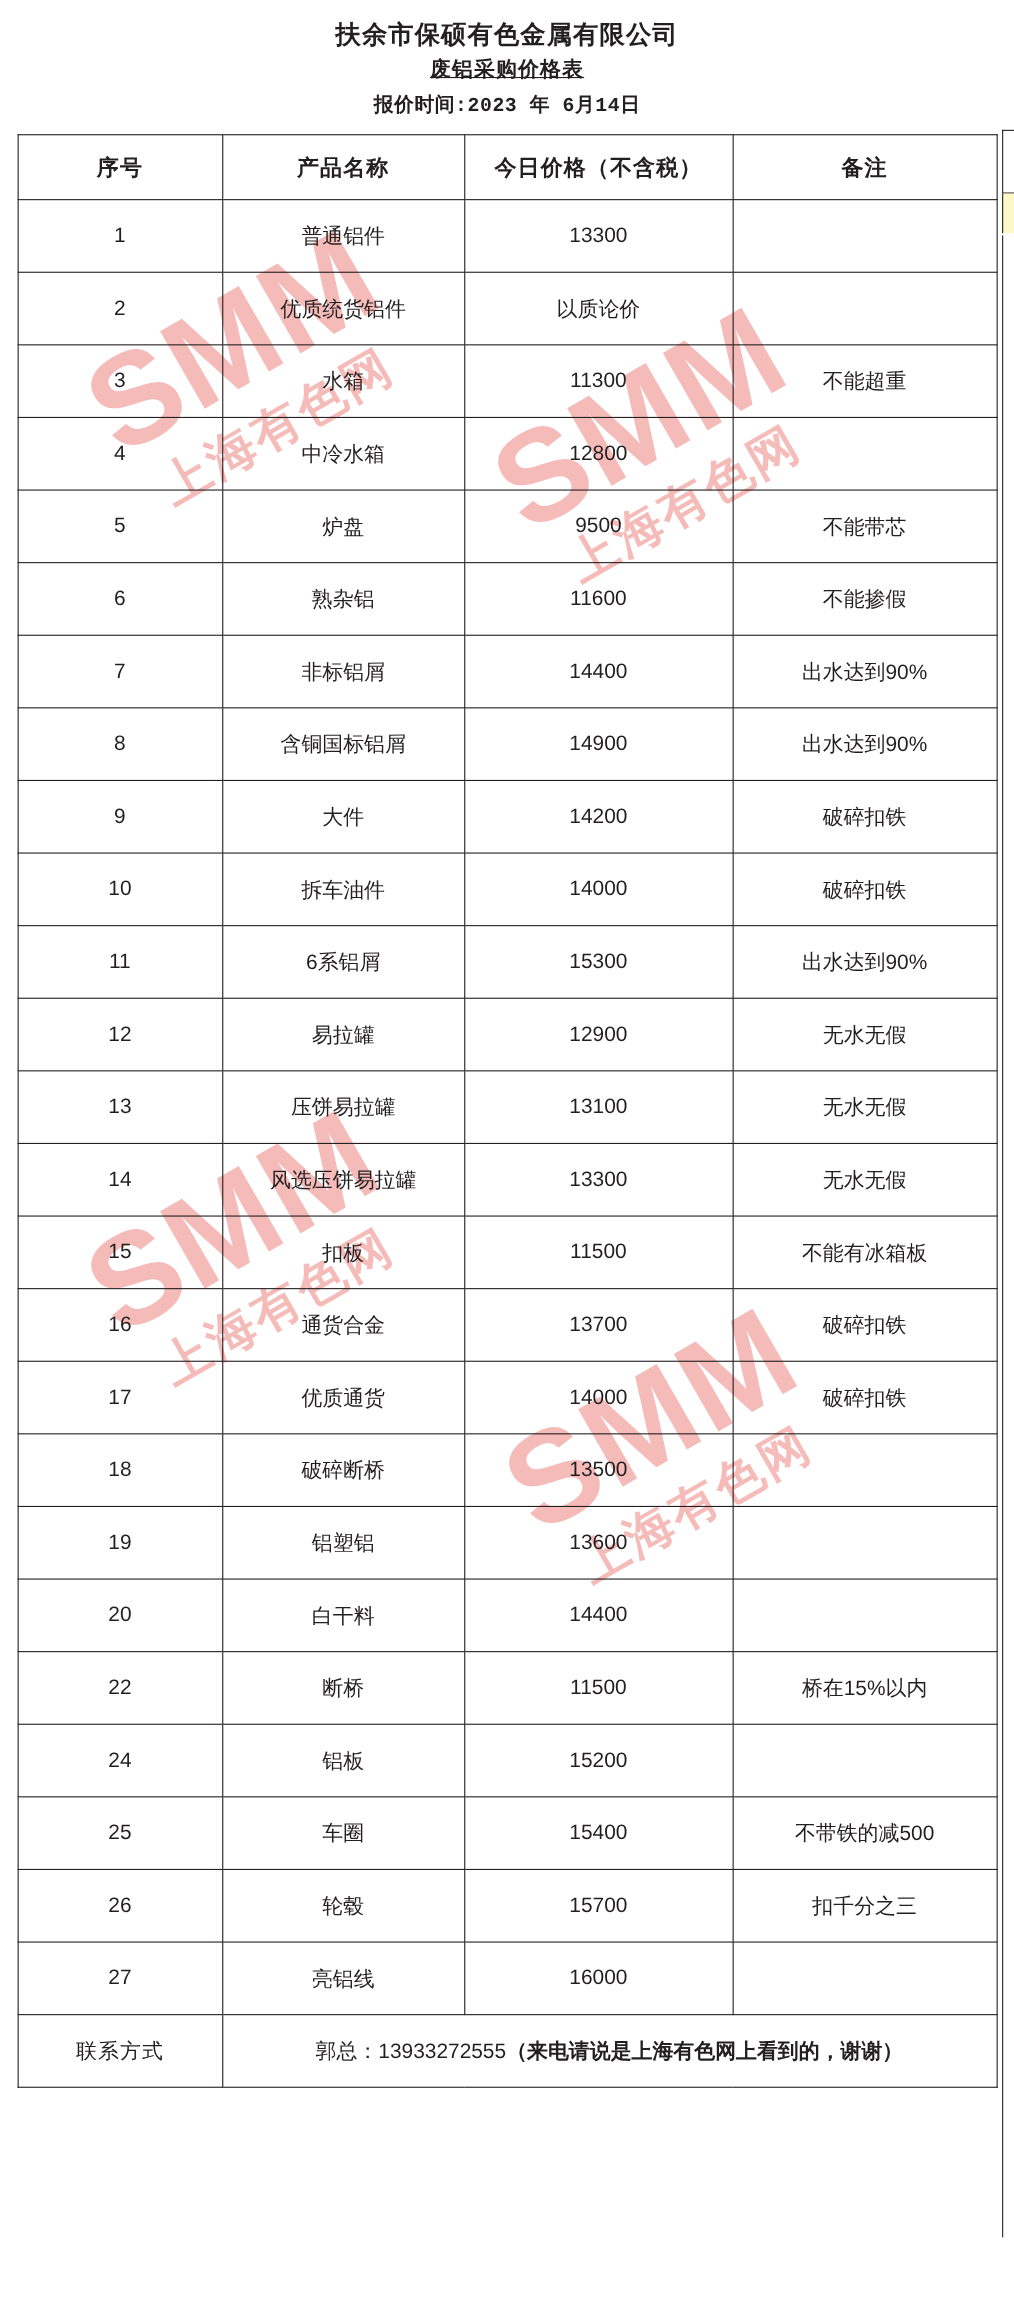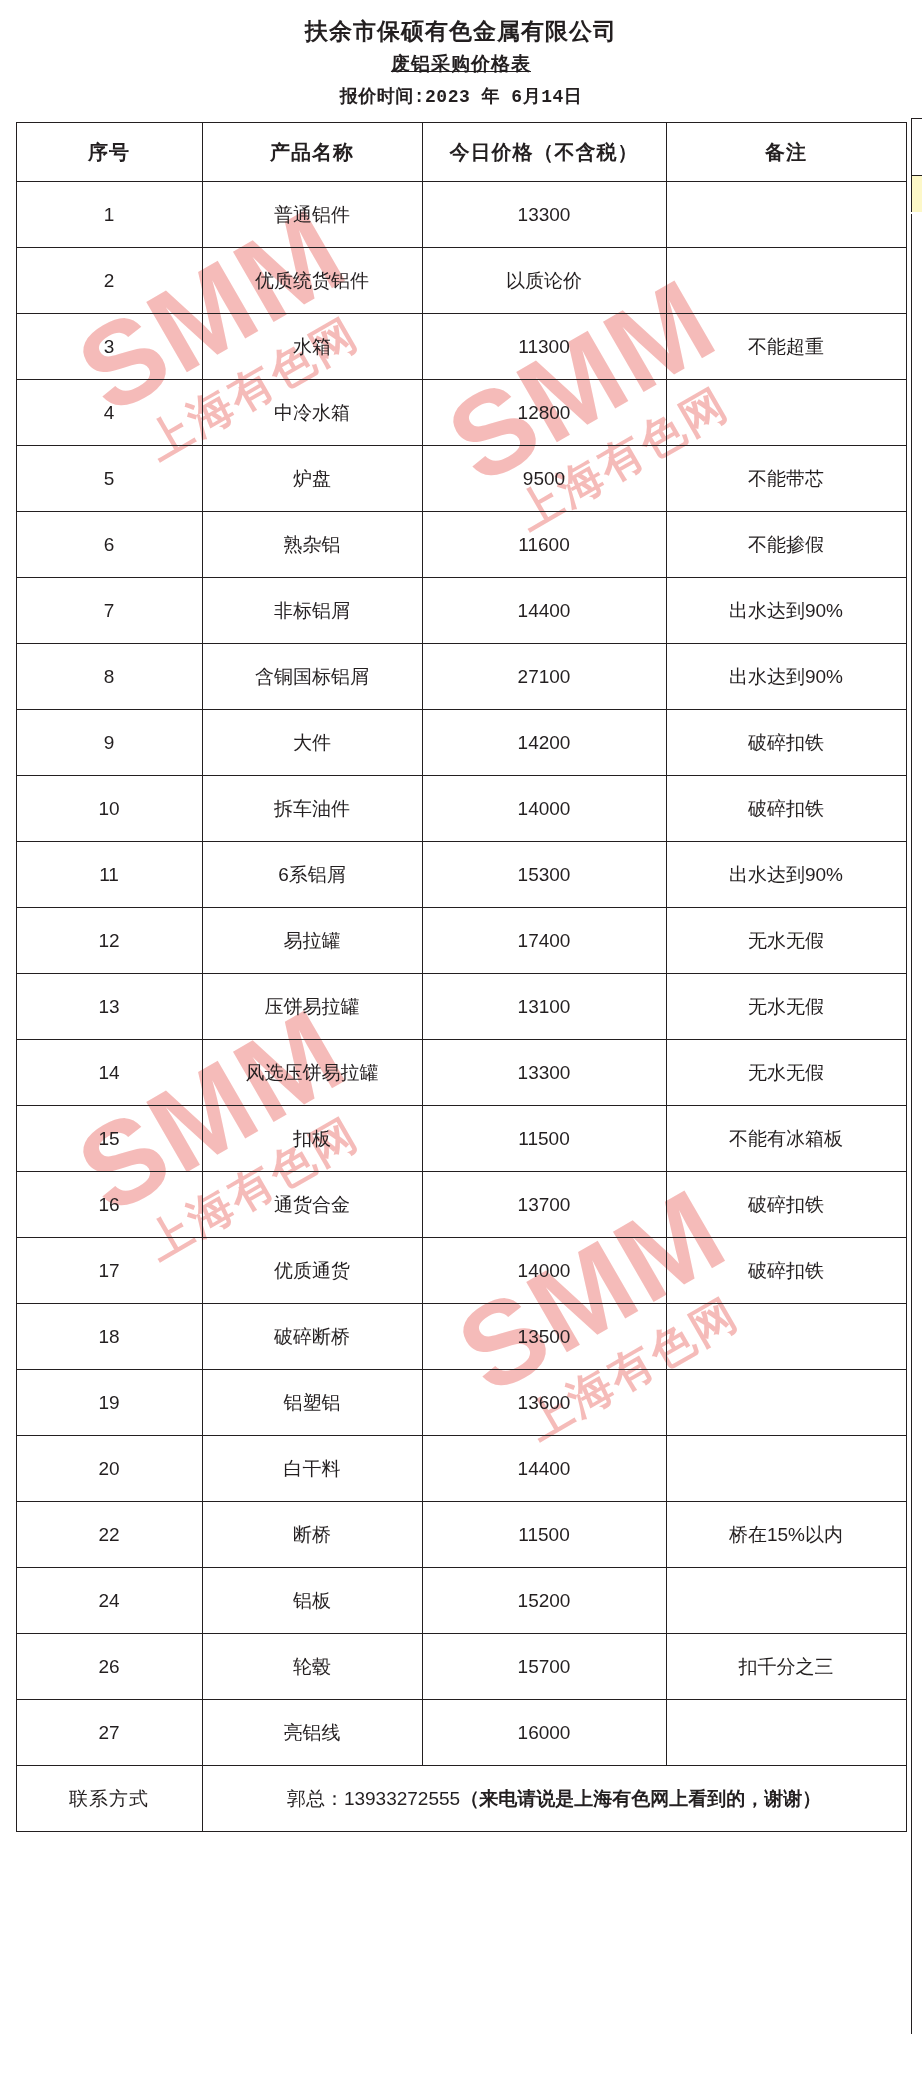--- a/index.html
+++ b/index.html
@@ -225,21 +225,21 @@
       </tr>
       <tr>
         <td>7</td>
         <td>非标铝屑</td>
         <td>14400</td>
         <td>出水达到90%</td>
       </tr>
       <tr>
         <td>8</td>
         <td>含铜国标铝屑</td>
-        <td>27100</td>
+        <td>14900</td>
         <td>出水达到90%</td>
       </tr>
       <tr>
         <td>9</td>
         <td>大件</td>
         <td>14200</td>
         <td>破碎扣铁</td>
       </tr>
       <tr>
         <td>10</td>
@@ -249,21 +249,21 @@
       </tr>
       <tr>
         <td>11</td>
         <td>6系铝屑</td>
         <td>15300</td>
         <td>出水达到90%</td>
       </tr>
       <tr>
         <td>12</td>
         <td>易拉罐</td>
-        <td>17400</td>
+        <td>12900</td>
         <td>无水无假</td>
       </tr>
       <tr>
         <td>13</td>
         <td>压饼易拉罐</td>
         <td>13100</td>
         <td>无水无假</td>
       </tr>
       <tr>
         <td>14</td>
@@ -311,20 +311,26 @@
         <td>22</td>
         <td>断桥</td>
         <td>11500</td>
         <td>桥在15%以内</td>
       </tr>
       <tr>
         <td>24</td>
         <td>铝板</td>
         <td>15200</td>
         <td></td>
+      </tr>
+      <tr>
+        <td>25</td>
+        <td>车圈</td>
+        <td>15400</td>
+        <td>不带铁的减500</td>
       </tr>
       <tr>
         <td>26</td>
         <td>轮毂</td>
         <td>15700</td>
         <td>扣千分之三</td>
       </tr>
       <tr>
         <td>27</td>
         <td>亮铝线</td>

